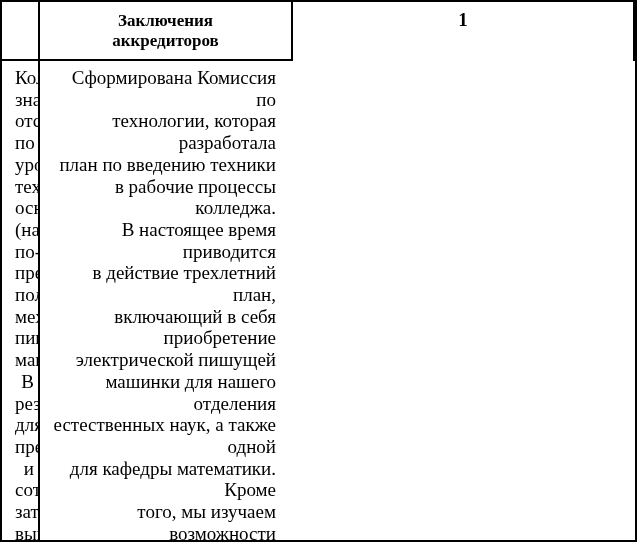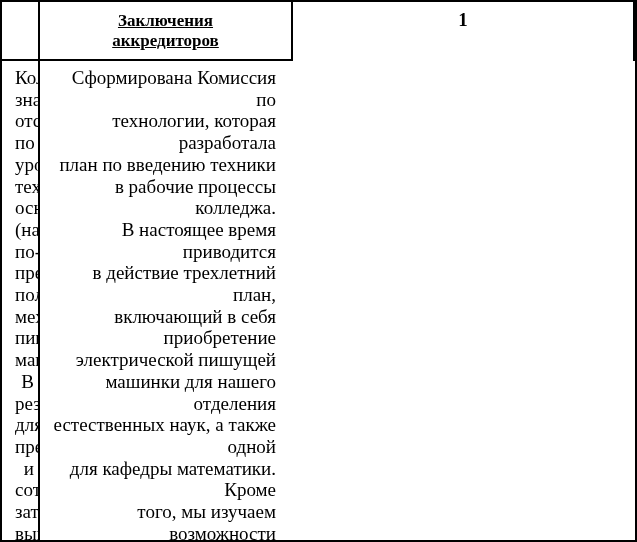--- a/index.html
+++ b/index.html
@@ -31,21 +31,20 @@
     white-space: pre-line;
   }
   .v-line { border-right: 2px solid #000000; }
   .h-line { border-bottom: 2px solid #000000; }
   .header-cell {
     font-weight: bold;
     font-size: 17px;
     line-height: 20px;
     text-align: center;
     padding-top: 9px;
-    text-decoration: underline;
   }
   .index-cell {
     font-weight: bold;
     font-size: 19px;
     text-align: center;
     padding-top: 7px;
   }
   .body-cell {
     font-size: 19px;
     line-height: 21.7px;

